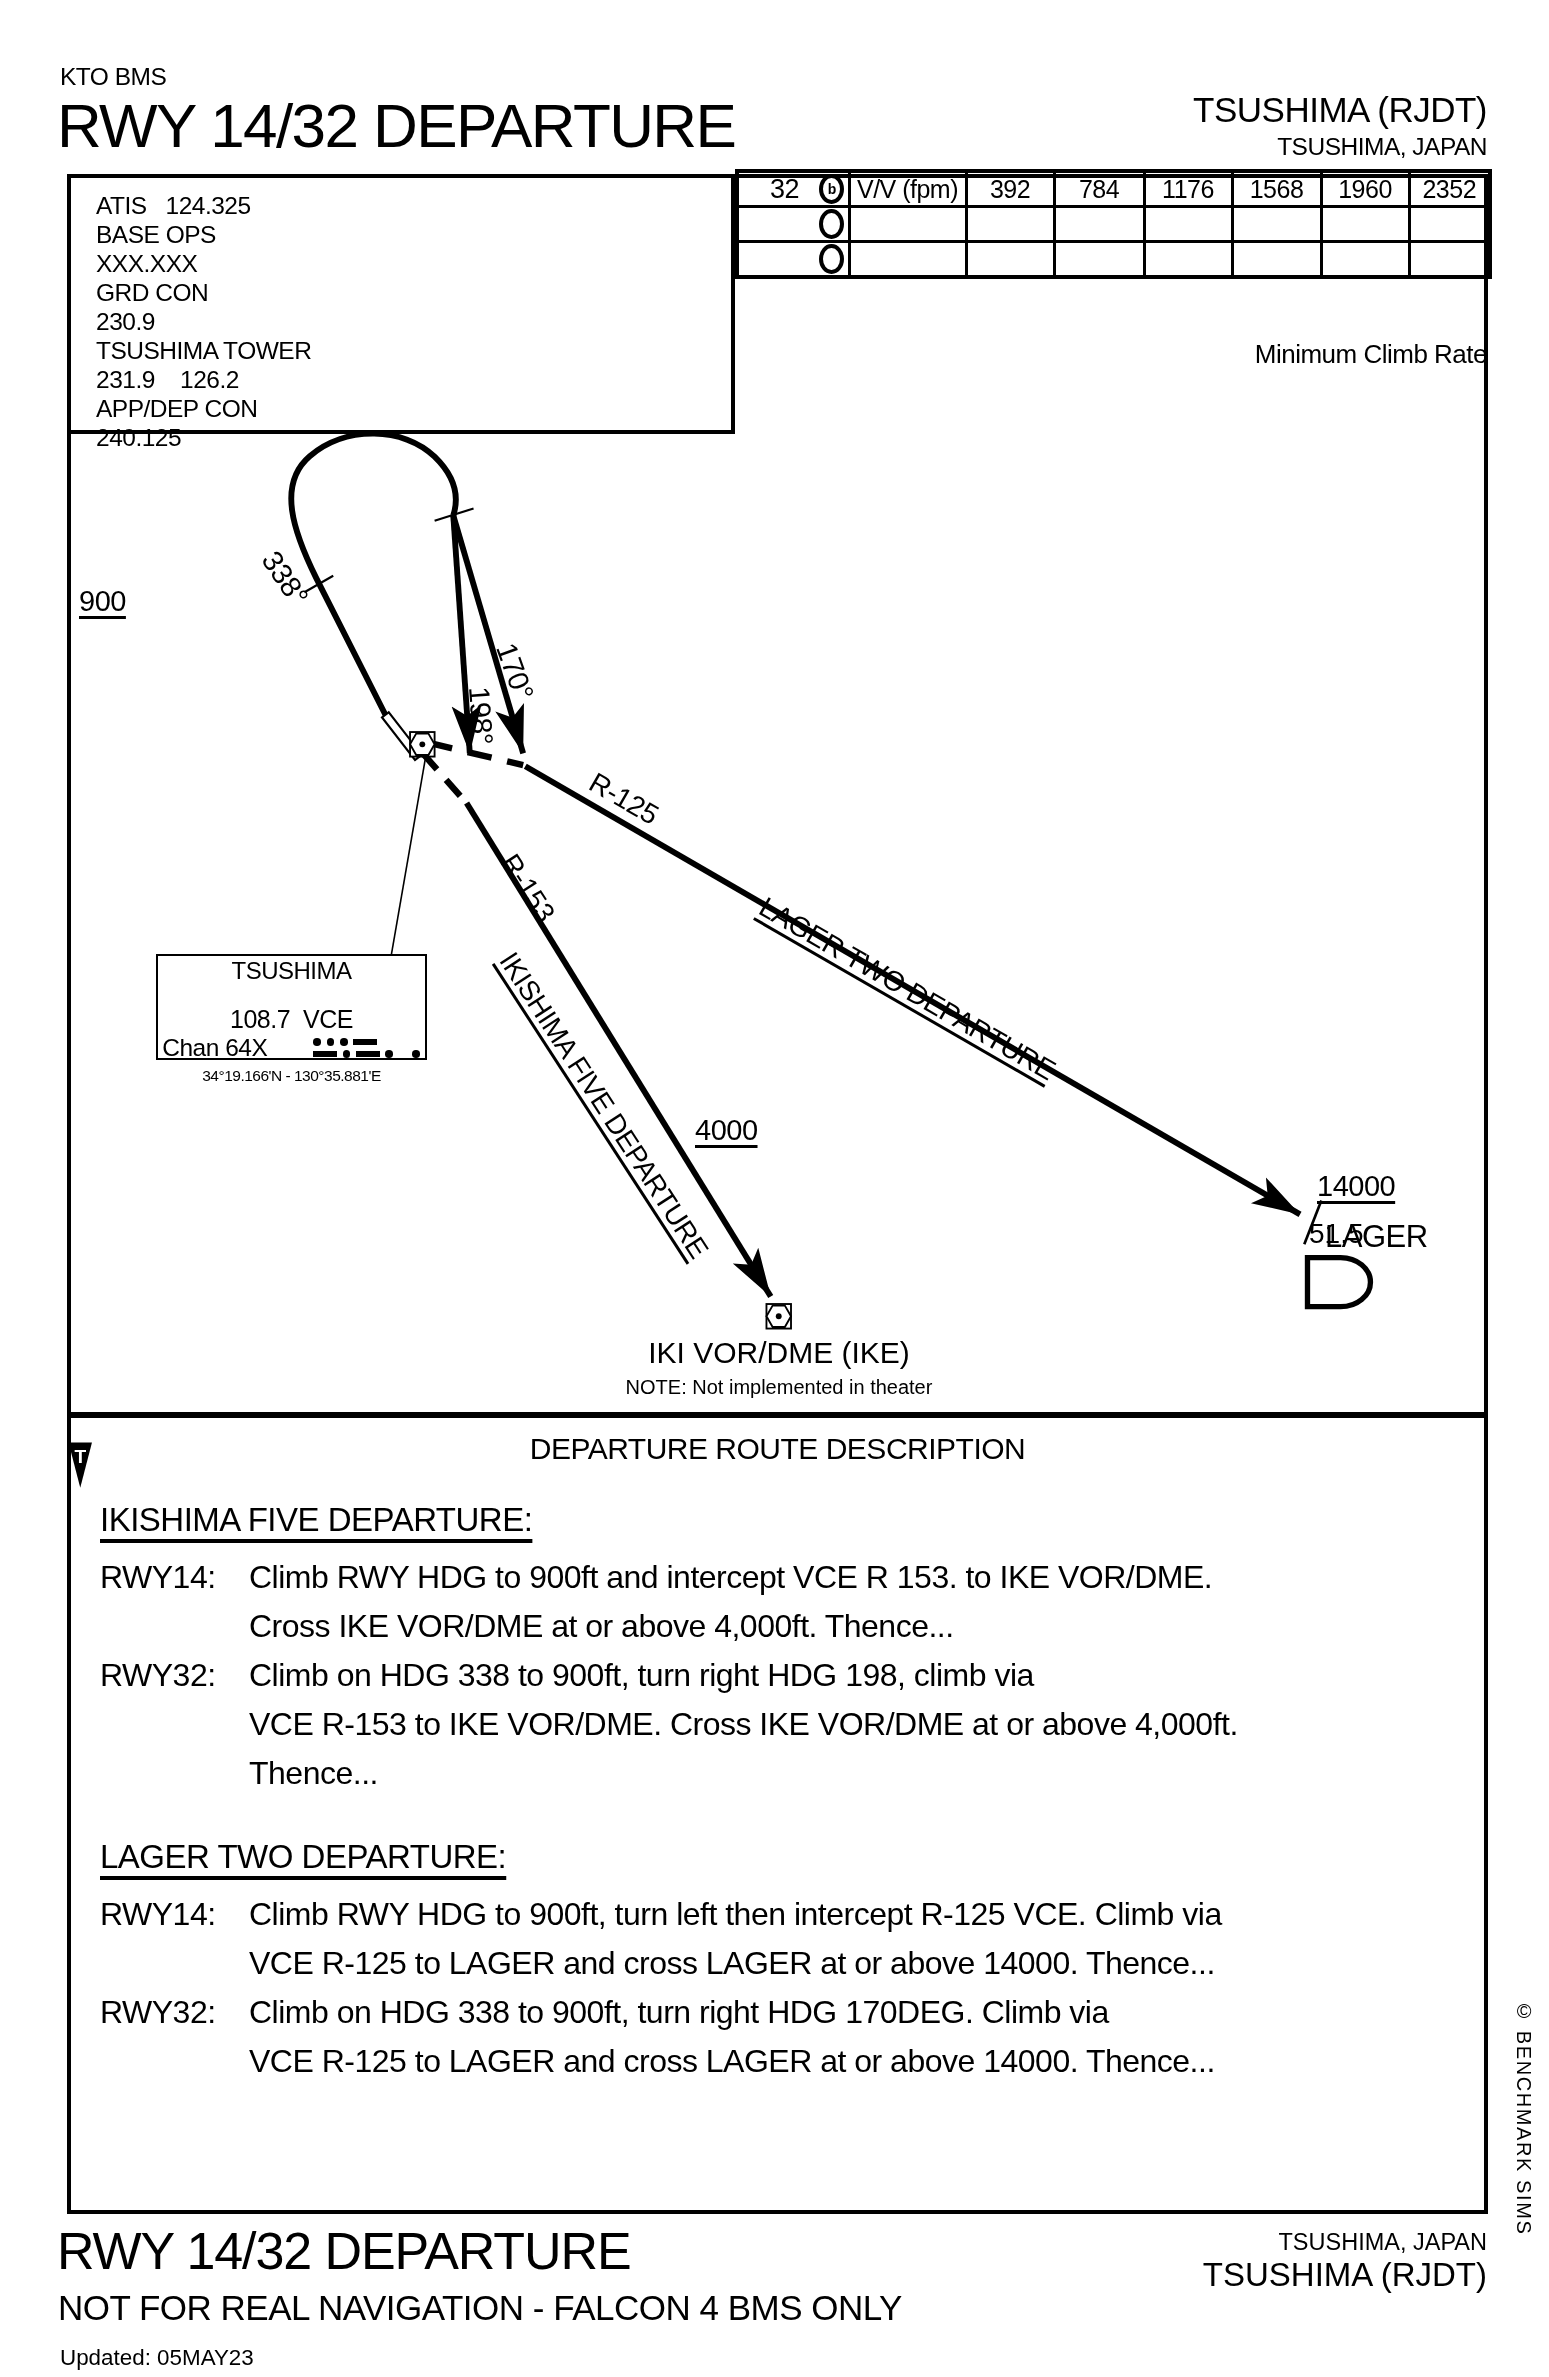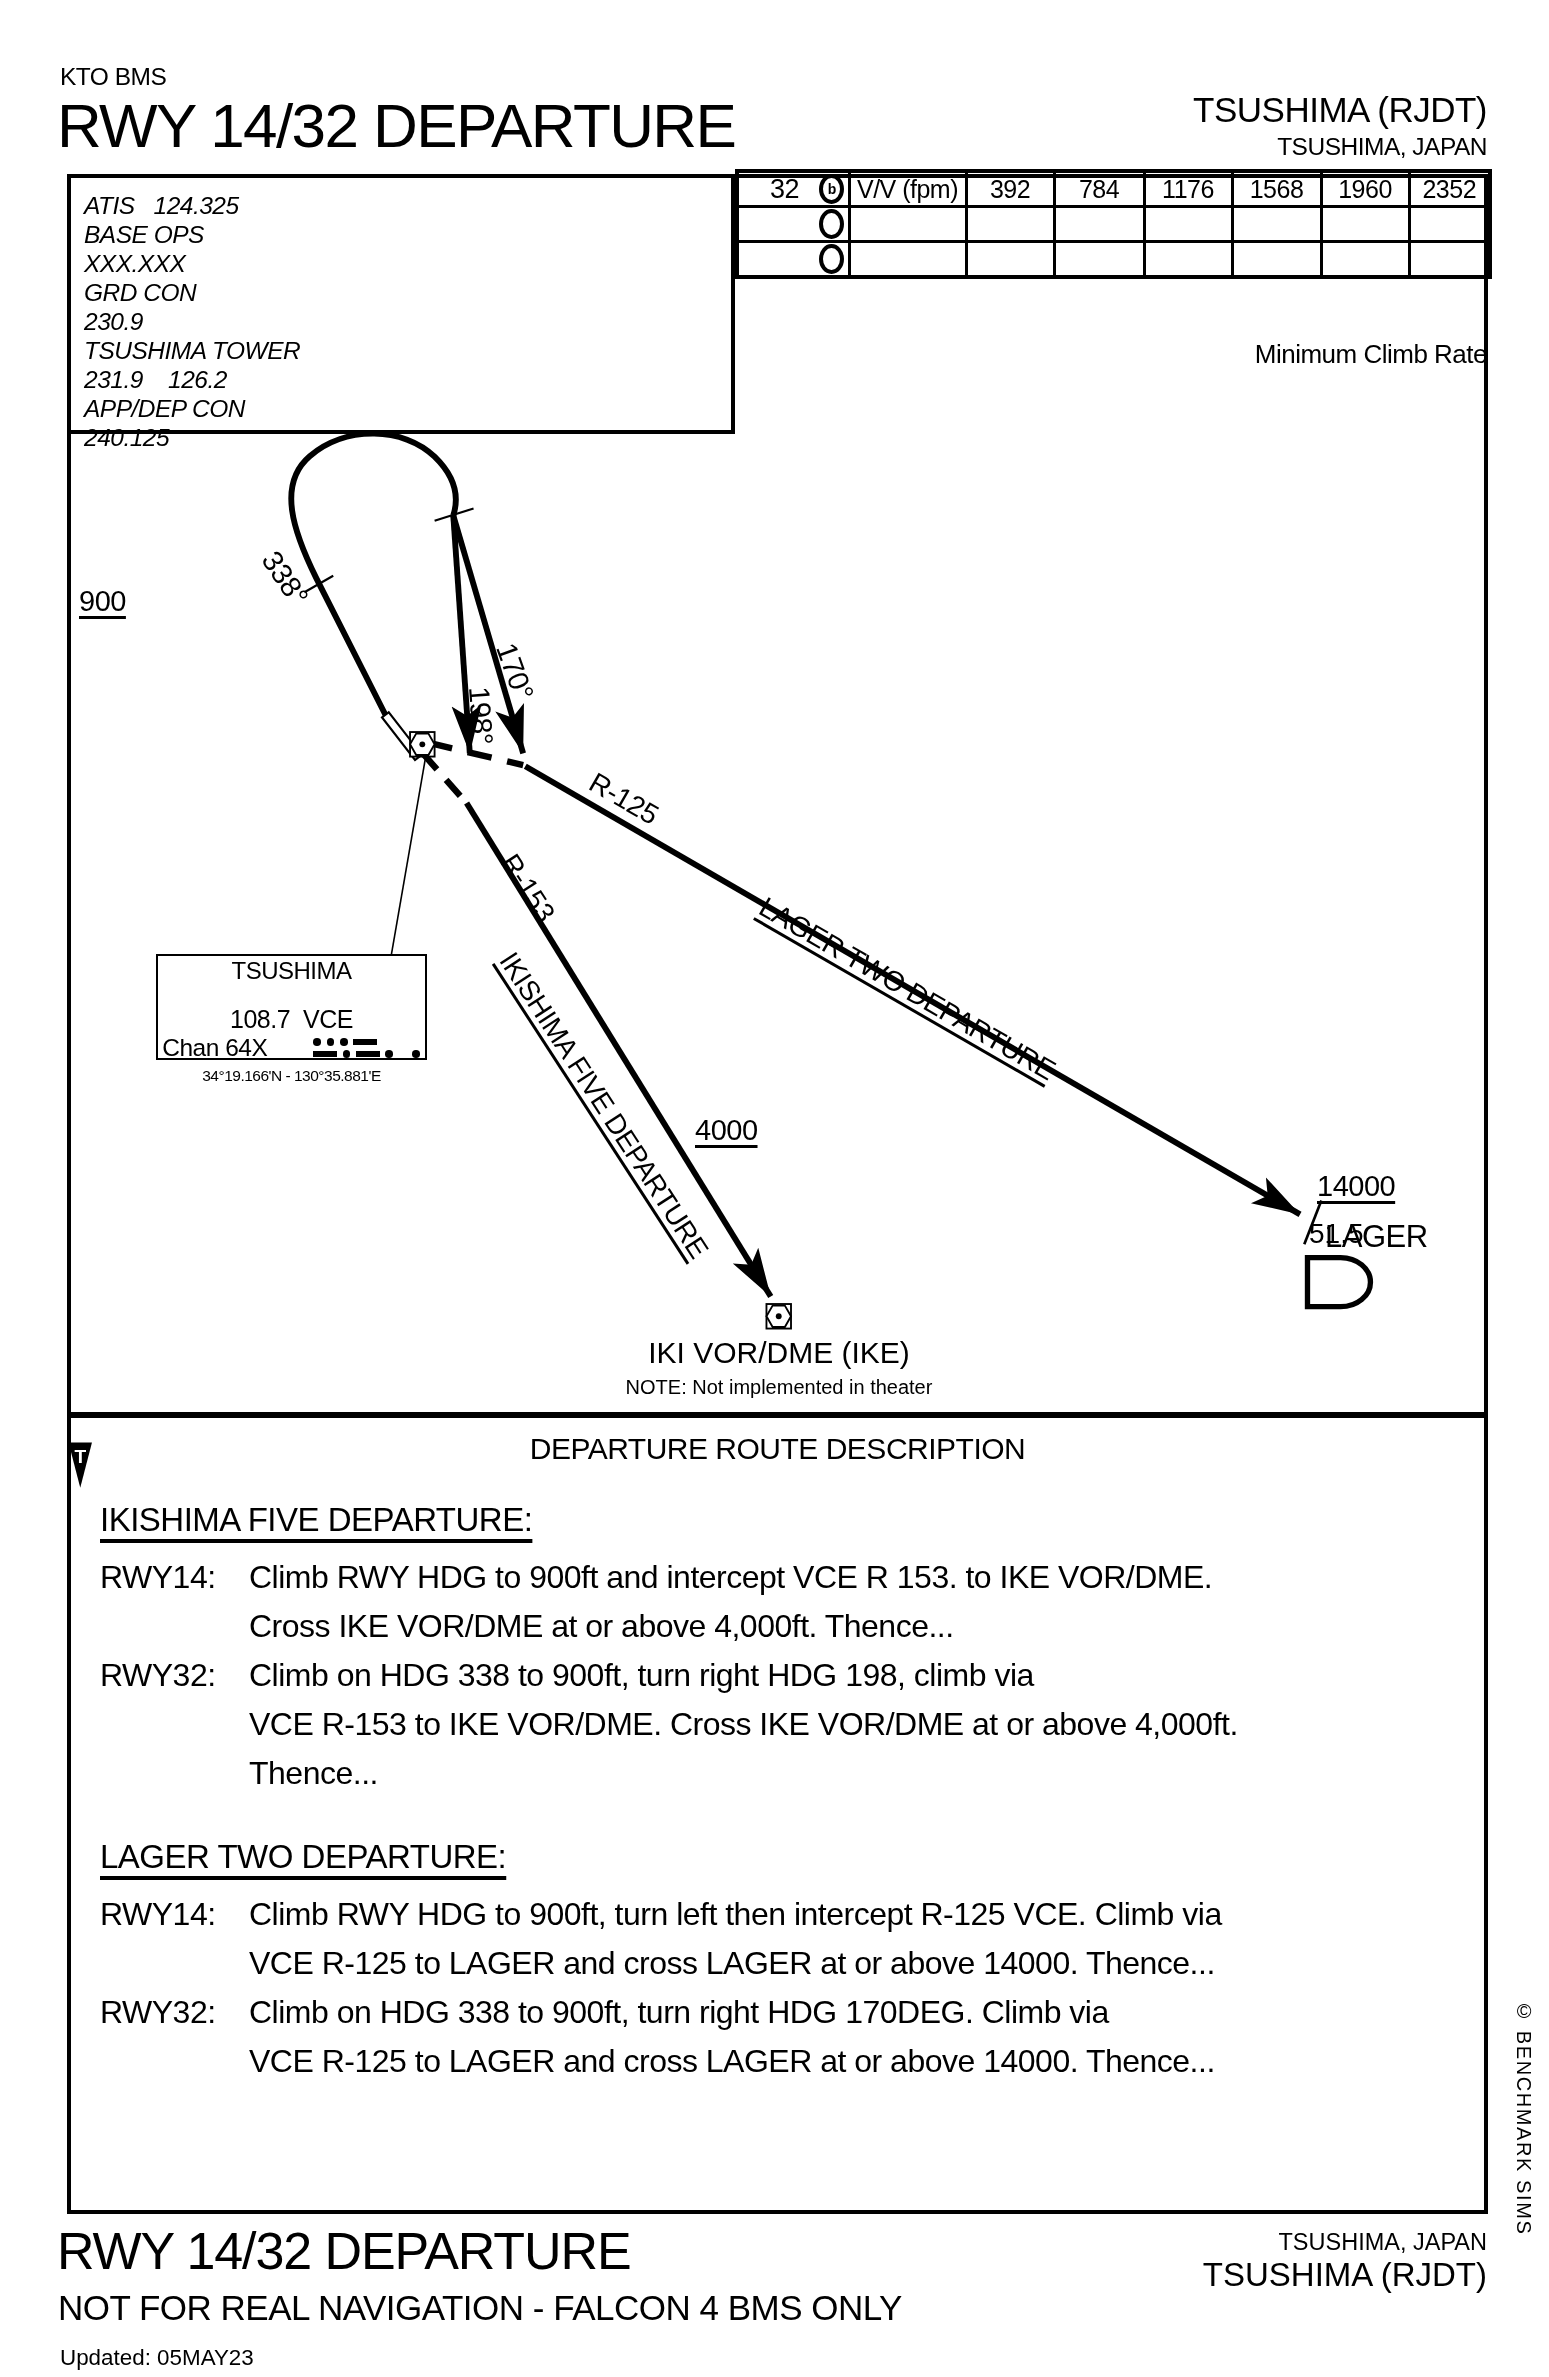--- a/index.html
+++ b/index.html
@@ -10,21 +10,21 @@
   #org{left:60px;top:63px;font-size:24.5px;letter-spacing:-0.5px;}
   #title{left:57px;top:90px;font-size:62px;letter-spacing:-1.6px;}
   #hdr-airport{right:63px;top:90px;font-size:35px;text-align:right;letter-spacing:-0.5px;}
   #hdr-city{right:63px;top:133px;font-size:24.5px;text-align:right;letter-spacing:-0.5px;}
   
   .frame{border:4.8px solid #000;box-sizing:border-box;}
   #main-frame{left:67px;top:174px;width:1421px;height:2040px;}
   #comm-box{left:67px;top:174px;width:668px;height:260px;}
   #separator{left:67px;top:1412px;width:1421px;height:5.9px;background:#000;}
   
-  #comm-box .lines{padding:13px 0 0 13px;font-style:italic;}
+  #comm-box .lines{padding:13px 0 0 25px;}
   .commline{font-size:24.5px;line-height:29px;white-space:pre;letter-spacing:-0.5px;}
   
   #climb-table{left:735px;top:169px;}
   #climb-table table{border-collapse:collapse;table-layout:fixed;width:752px;}
   #climb-table td,#climb-table th{border:3.7px solid #000;padding:0;text-align:center;
       vertical-align:middle;font-weight:normal;overflow:visible;}
   #climb-table table{border:4.8px solid #000;}
   #climb-table th{height:28px;font-size:26px;letter-spacing:-0.5px;}
   #climb-table td{height:32px;font-size:25px;letter-spacing:-0.5px;}
   .rwycell{display:flex;align-items:center;justify-content:space-between;

